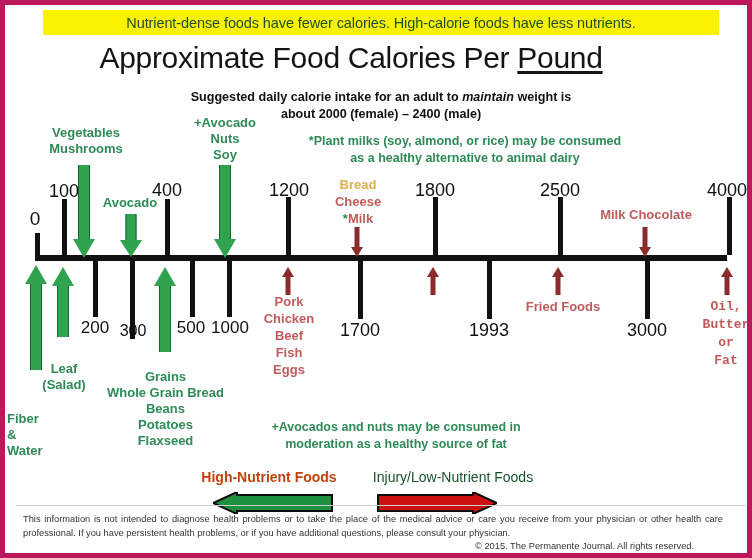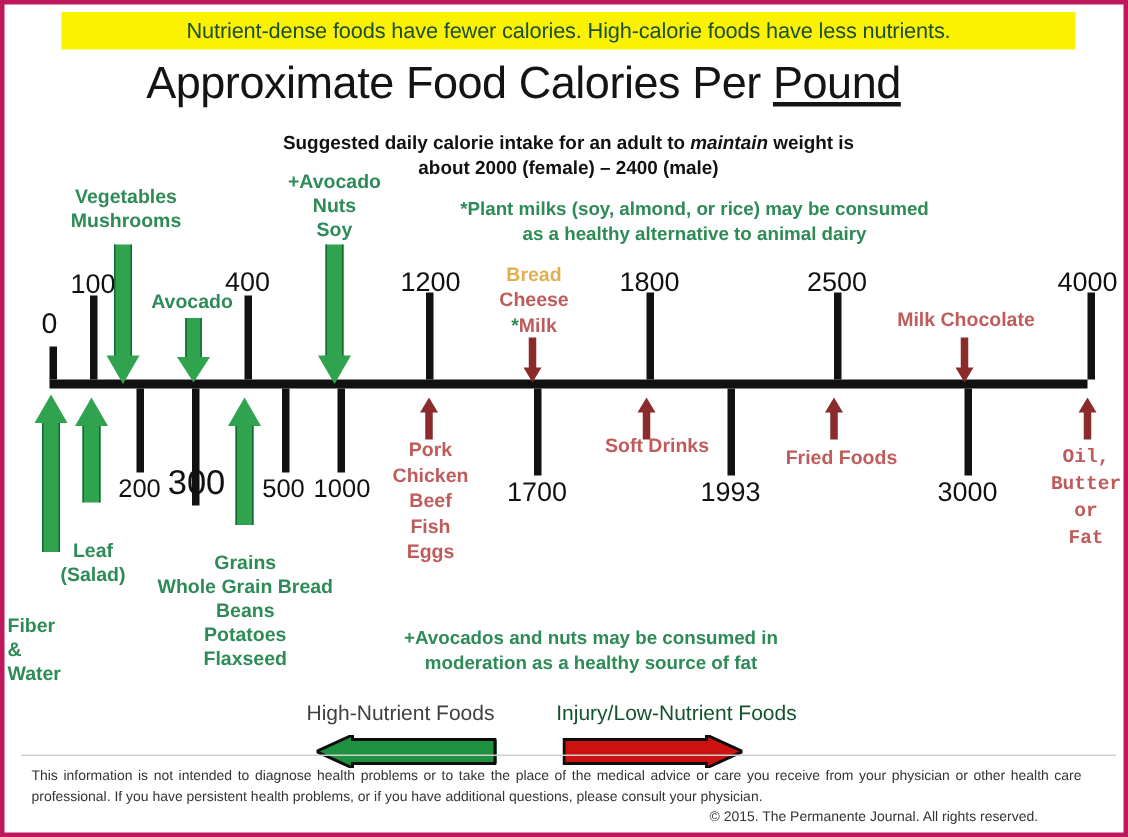--- a/index.html
+++ b/index.html
@@ -1,18 +1,18 @@
 <!DOCTYPE html>
 <html><head>
 <meta charset="utf-8">
 <style>
   html,body{margin:0;padding:0;background:#fff;}
   body{font-family:"Liberation Sans",sans-serif;}
   #page{position:relative;width:752px;height:558px;background:#ffffff;
-        border:3px solid #be185d;box-sizing:border-box;overflow:hidden;}
+        border:5px solid #be185d;box-sizing:border-box;overflow:hidden;}
 
   .abs{position:absolute;}
 
   
   #banner{left:38px;top:5px;width:676px;height:25px;background:#FAF200;
           display:flex;align-items:center;justify-content:center;}
   #banner-text{font-size:14.5px;color:#1d4f2e;white-space:nowrap;letter-spacing:-.1px;}
 
   
   #title{left:0;top:36px;width:692px;text-align:center;font-size:30px;color:#141414;
@@ -47,21 +47,21 @@
 
   
   .glabel{font-size:13px;font-weight:bold;color:#2e8b57;line-height:16px;text-align:center;white-space:nowrap;}
   .rlabel{font-size:13px;font-weight:bold;color:#c05b5b;line-height:17px;text-align:center;white-space:nowrap;}
   .note-green{font-size:12.5px;font-weight:bold;color:#2e8b57;line-height:17px;text-align:center;}
   .bread{color:#e0b050;}
   .star-green{color:#2e8b57;}
 
   
   .legend-label{font-size:14px;white-space:nowrap;}
-  #legend-green-label{color:#404040;}
+  #legend-green-label{color:#c2410c;font-weight:bold;}
   #legend-red-label{color:#14532d;}
 
   .bigarrow{position:absolute;height:22px;}
   .ba-body{position:absolute;top:3px;height:16px;}
   .ba-head{position:absolute;top:0;width:0;height:0;}
 
   
   #footer-rule{left:11px;top:500px;width:730px;height:1px;background:#cfcfcf;}
   #disclaimer{left:18px;top:508px;width:700px;font-size:9.3px;color:#333;line-height:13.5px;text-align:justify;}
   #copyright{left:470px;top:535px;width:250px;font-size:9.3px;color:#333;line-height:13px;text-align:justify;}
@@ -104,21 +104,21 @@
   <div class="abs tick" style="left:353px;top:256px;height:58px;"></div>
   <div class="abs tick" style="left:428px;top:192px;height:58px;"></div>
   <div class="abs tick" style="left:482px;top:256px;height:58px;"></div>
   <div class="abs tick" style="left:553px;top:192px;height:58px;"></div>
   <div class="abs tick" style="left:640px;top:256px;height:58px;"></div>
   <div class="abs tick" style="left:722px;top:192px;height:58px;"></div>
 
   <div class="abs axlabel" style="left:12px;top:203px;width:36px;font-size:19px;">0</div>
   <div class="abs axlabel" style="left:34px;top:176px;width:50px;font-size:18px;">100</div>
   <div class="abs axlabel" style="left:66px;top:313px;width:48px;font-size:17px;">200</div>
-  <div class="abs axlabel" style="left:104px;top:305px;width:48px;font-size:23px;">300</div>
+  <div class="abs axlabel" style="left:104px;top:317px;width:48px;font-size:16px;">300</div>
   <div class="abs axlabel" style="left:137px;top:175px;width:50px;font-size:18px;">400</div>
   <div class="abs axlabel" style="left:163px;top:313px;width:46px;font-size:17px;">500</div>
   <div class="abs axlabel" style="left:199px;top:313px;width:52px;font-size:17px;">1000</div>
   <div class="abs axlabel" style="left:256px;top:175px;width:56px;font-size:18px;">1200</div>
   <div class="abs axlabel" style="left:327px;top:315px;width:56px;font-size:18px;">1700</div>
   <div class="abs axlabel" style="left:402px;top:175px;width:56px;font-size:18px;">1800</div>
   <div class="abs axlabel" style="left:456px;top:315px;width:56px;font-size:18px;">1993</div>
   <div class="abs axlabel" style="left:527px;top:175px;width:56px;font-size:18px;">2500</div>
   <div class="abs axlabel" style="left:614px;top:315px;width:56px;font-size:18px;">3000</div>
   <div class="abs axlabel" style="left:694px;top:175px;width:56px;font-size:18px;">4000</div>
@@ -198,21 +198,20 @@
   <div class="abs rlabel" style="left:318px;top:171px;width:70px;">
     <div class="bread">Bread</div>
     <div>Cheese</div>
     <div><span class="star-green">*</span><span>Milk</span></div>
   </div>
 
   <div class="arrow r-up" style="left:422px;top:262px;width:12px;height:28px;">
     <div class="shaft" style="bottom:0;width:5px;height:20px;"></div>
     <div class="head" style="top:0;border-bottom:10px solid #8c2b2b;"></div>
   </div>
-  <div class="abs rlabel" style="left:385px;top:285px;width:100px;">Soft Drinks</div>
 
   <div class="arrow r-up" style="left:547px;top:262px;width:12px;height:28px;">
     <div class="shaft" style="bottom:0;width:5px;height:20px;"></div>
     <div class="head" style="top:0;border-bottom:10px solid #8c2b2b;"></div>
   </div>
   <div class="abs rlabel" style="left:508px;top:293px;width:100px;">Fried Foods</div>
 
   <div class="arrow r-down" style="left:634px;top:222px;width:12px;height:30px;">
     <div class="shaft" style="top:0;width:5px;height:21px;"></div>
     <div class="head" style="top:20px;border-top:10px solid #8c2b2b;"></div>

